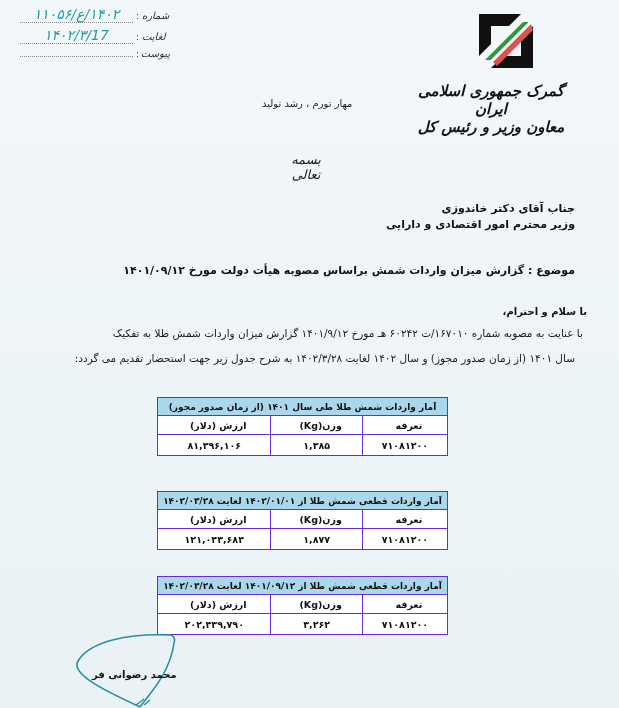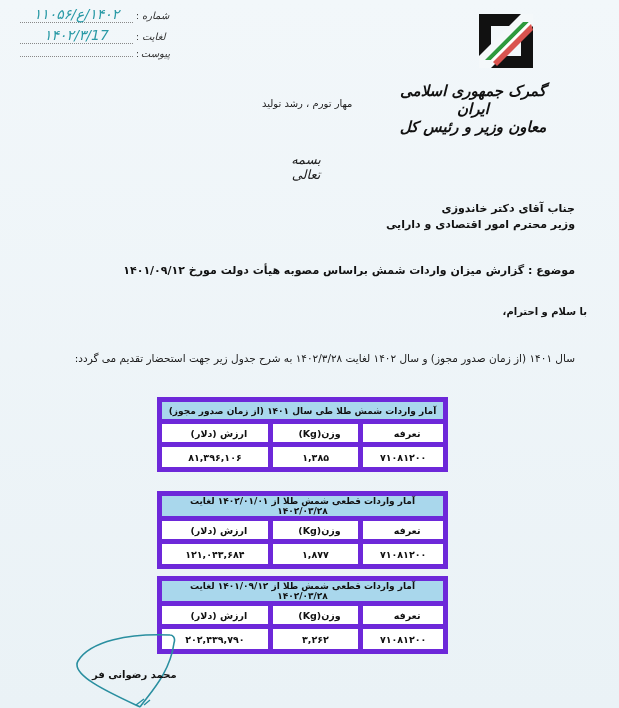--- a/index.html
+++ b/index.html
@@ -17,21 +17,21 @@
   
   .meta { position: absolute; left: 20px; top: 6px; width: 150px; }
   .meta-row { display: flex; direction: rtl; align-items: baseline; height: 21px; }
   .meta-label { font-size: 10px; color: #333; width: 28px; text-align: left; font-style: italic; }
   .meta-colon { font-size: 9px; color: #333; margin: 0 3px; }
   .meta-value { flex: 1; border-bottom: 1px dotted #888; font-size: 14px; color: #2a9aa6;
     text-align: center; line-height: 16px; font-style: italic; }
 
   
   .logo { position: absolute; left: 471px; top: 6px; width: 70px; height: 70px; }
-  .org { position: absolute; right: 66px; width: 160px; text-align: center; font-family: "DejaVu Serif", serif;
+  .org { position: absolute; right: 48px; width: 160px; text-align: center; font-family: "DejaVu Serif", serif;
     font-weight: bold; font-style: italic; color: #111; }
   .org-1 { top: 82px; font-size: 15px; }
   .org-2 { top: 118px; font-size: 15px; }
 
   .motto { position: absolute; left: 262px; top: 98px; width: 110px; font-size: 10px; text-align: left; color: #222; }
   .bism { position: absolute; left: 286px; top: 152px; width: 40px; font-size: 13px; text-align: center;
     font-family: "DejaVu Serif", serif; font-style: italic; color: #222; }
 
   .addr { position: absolute; right: 44px; font-size: 11px; font-weight: bold; color: #111; }
   .addr-1 { top: 202px; }
@@ -39,21 +39,21 @@
   .subject { position: absolute; right: 44px; top: 264px; font-size: 11px; font-weight: bold; color: #111; }
 
   .greet { position: absolute; right: 32px; top: 306px; font-size: 10px; font-weight: bold; color: #111; }
   .body-p { position: absolute; left: 20px; right: 44px; font-size: 10.5px; color: #1a1a1a; text-align: right; }
   .body-1 { top: 327px; right: 36px; }
   .body-2 { top: 352px; }
 
   
   .tbl { position: absolute; left: 157px; width: 291px; border-collapse: collapse; direction: rtl;
     font-size: 9.5px; font-weight: bold; background: #fff; }
-  .tbl td { border: 5px solid #6d28d9; text-align: center; height: 19px; padding: 0 4px; color: #111; }
+  .tbl td { border: 1px solid #6d28d9; text-align: center; height: 19px; padding: 0 4px; color: #111; }
   .tbl .cap td { background: #a9d7ec; height: 17px; font-size: 9px; }
   .tbl .hdr td { height: 18px; padding-left: 12px; }
   .tbl .val td { height: 20px; }
   .tbl-1 { top: 397px; }
   .tbl-2 { top: 491px; }
   .tbl-3 { top: 576px; }
 
   
   .sig-loop { position: absolute; left: 70px; top: 633px; width: 110px; height: 75px; }
   .sig-name { position: absolute; left: 92px; top: 669px; font-size: 10px; font-weight: bold; color: #111; }
@@ -93,20 +93,21 @@
 
   <div class="motto rtl">مهار تورم ، رشد تولید</div>
   <div class="bism rtl">بسمه تعالی</div>
 
   <div class="addr addr-1 rtl">جناب آقای دکتر خاندوزی</div>
   <div class="addr addr-2 rtl">وزیر محترم امور اقتصادی و دارایی</div>
 
   <div class="subject rtl">موضوع : گزارش میزان واردات شمش براساس مصوبه هیأت دولت مورخ ۱۴۰۱/۰۹/۱۲</div>
 
   <div class="greet rtl">با سلام و احترام،</div>
+  <div class="body-p body-1 rtl">با عنایت به مصوبه شماره ۱۶۷۰۱۰/ت ۶۰۲۴۲ هـ مورخ ۱۴۰۱/۹/۱۲ گزارش میزان واردات شمش طلا به تفکیک</div>
   <div class="body-p body-2 rtl">سال ۱۴۰۱ (از زمان صدور مجوز) و سال ۱۴۰۲ لغایت ۱۴۰۲/۳/۲۸ به شرح جدول زیر جهت استحضار تقدیم می گردد:</div>
 
   <table class="tbl tbl-1">
     <tbody>
         <tr class="cap">
           <td colspan="3">آمار واردات شمش طلا طی سال ۱۴۰۱ (از زمان صدور مجوز)</td>
         </tr>
     <tr class="hdr">
       <td>تعرفه</td>
       <td>وزن(Kg)</td>

